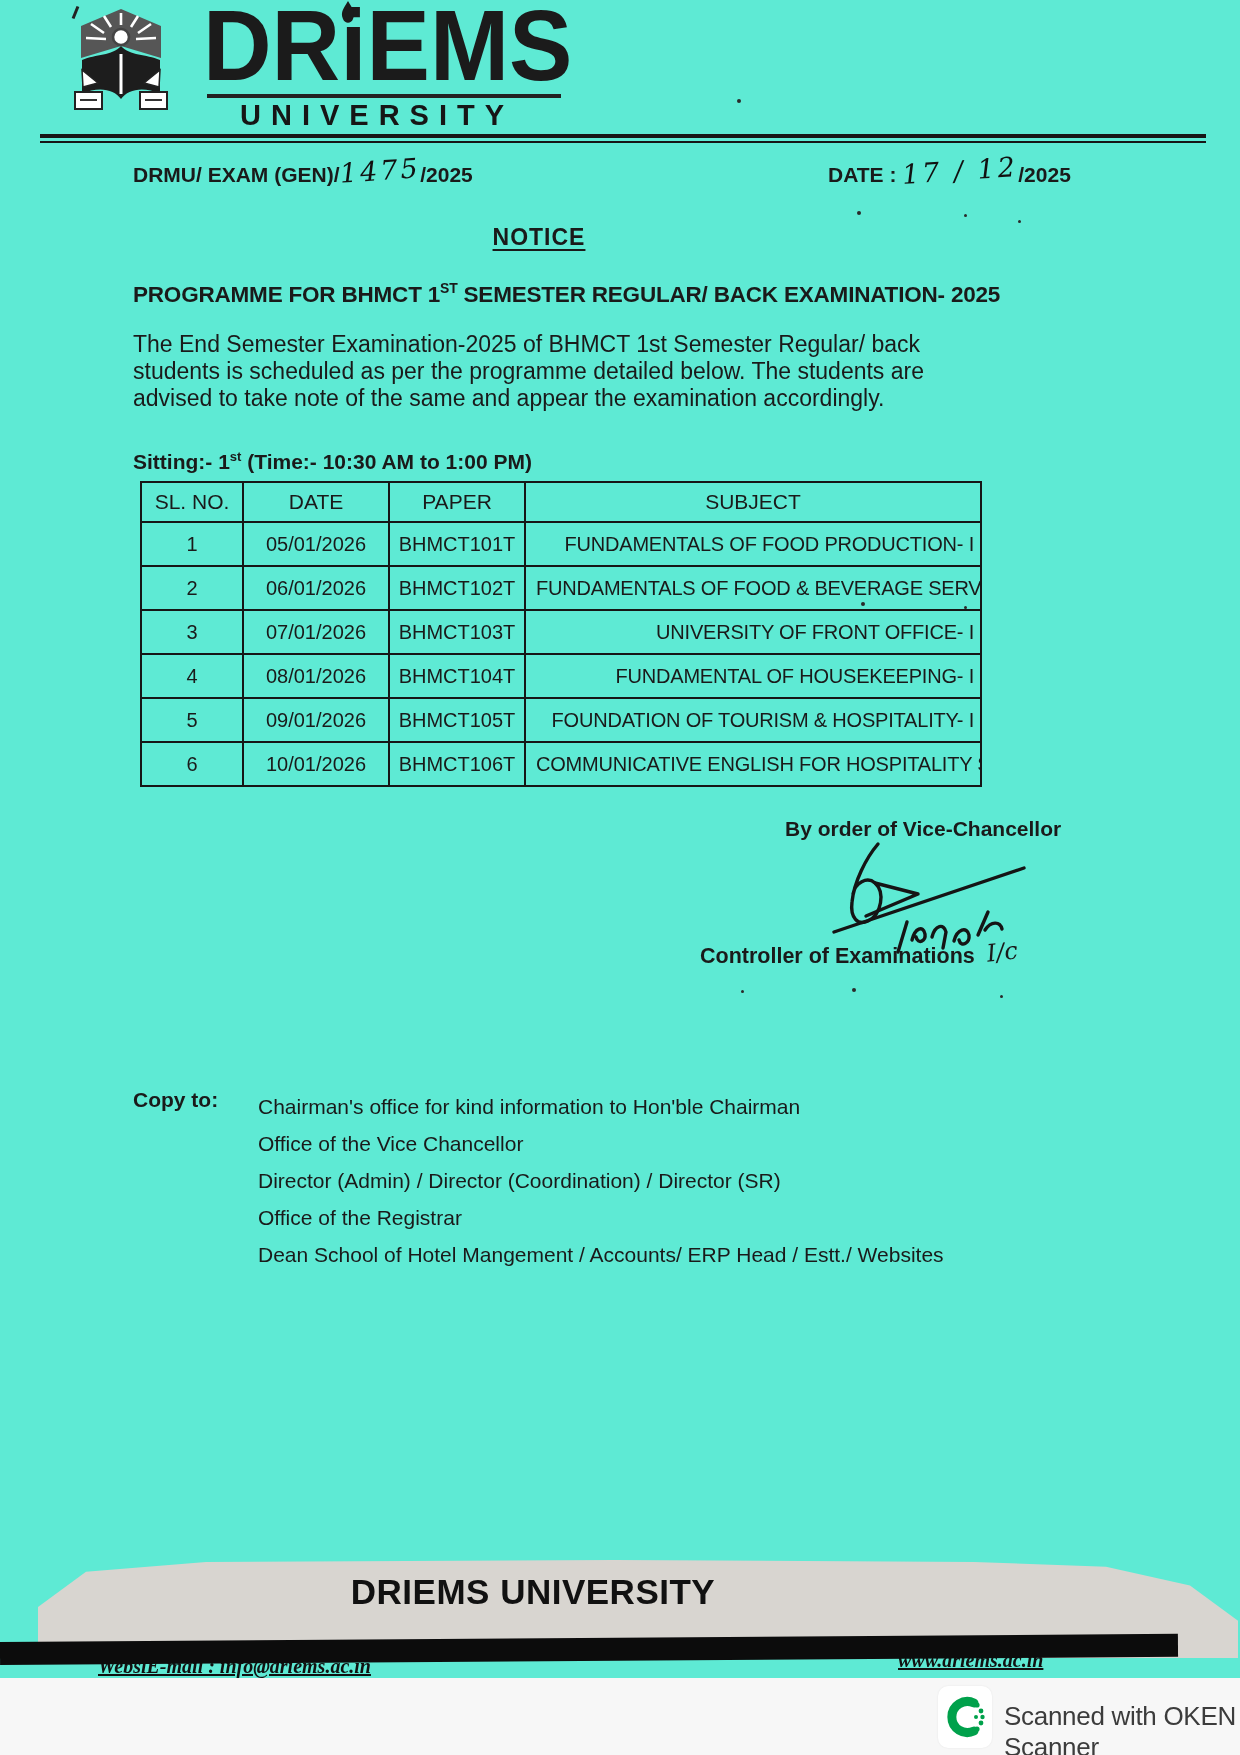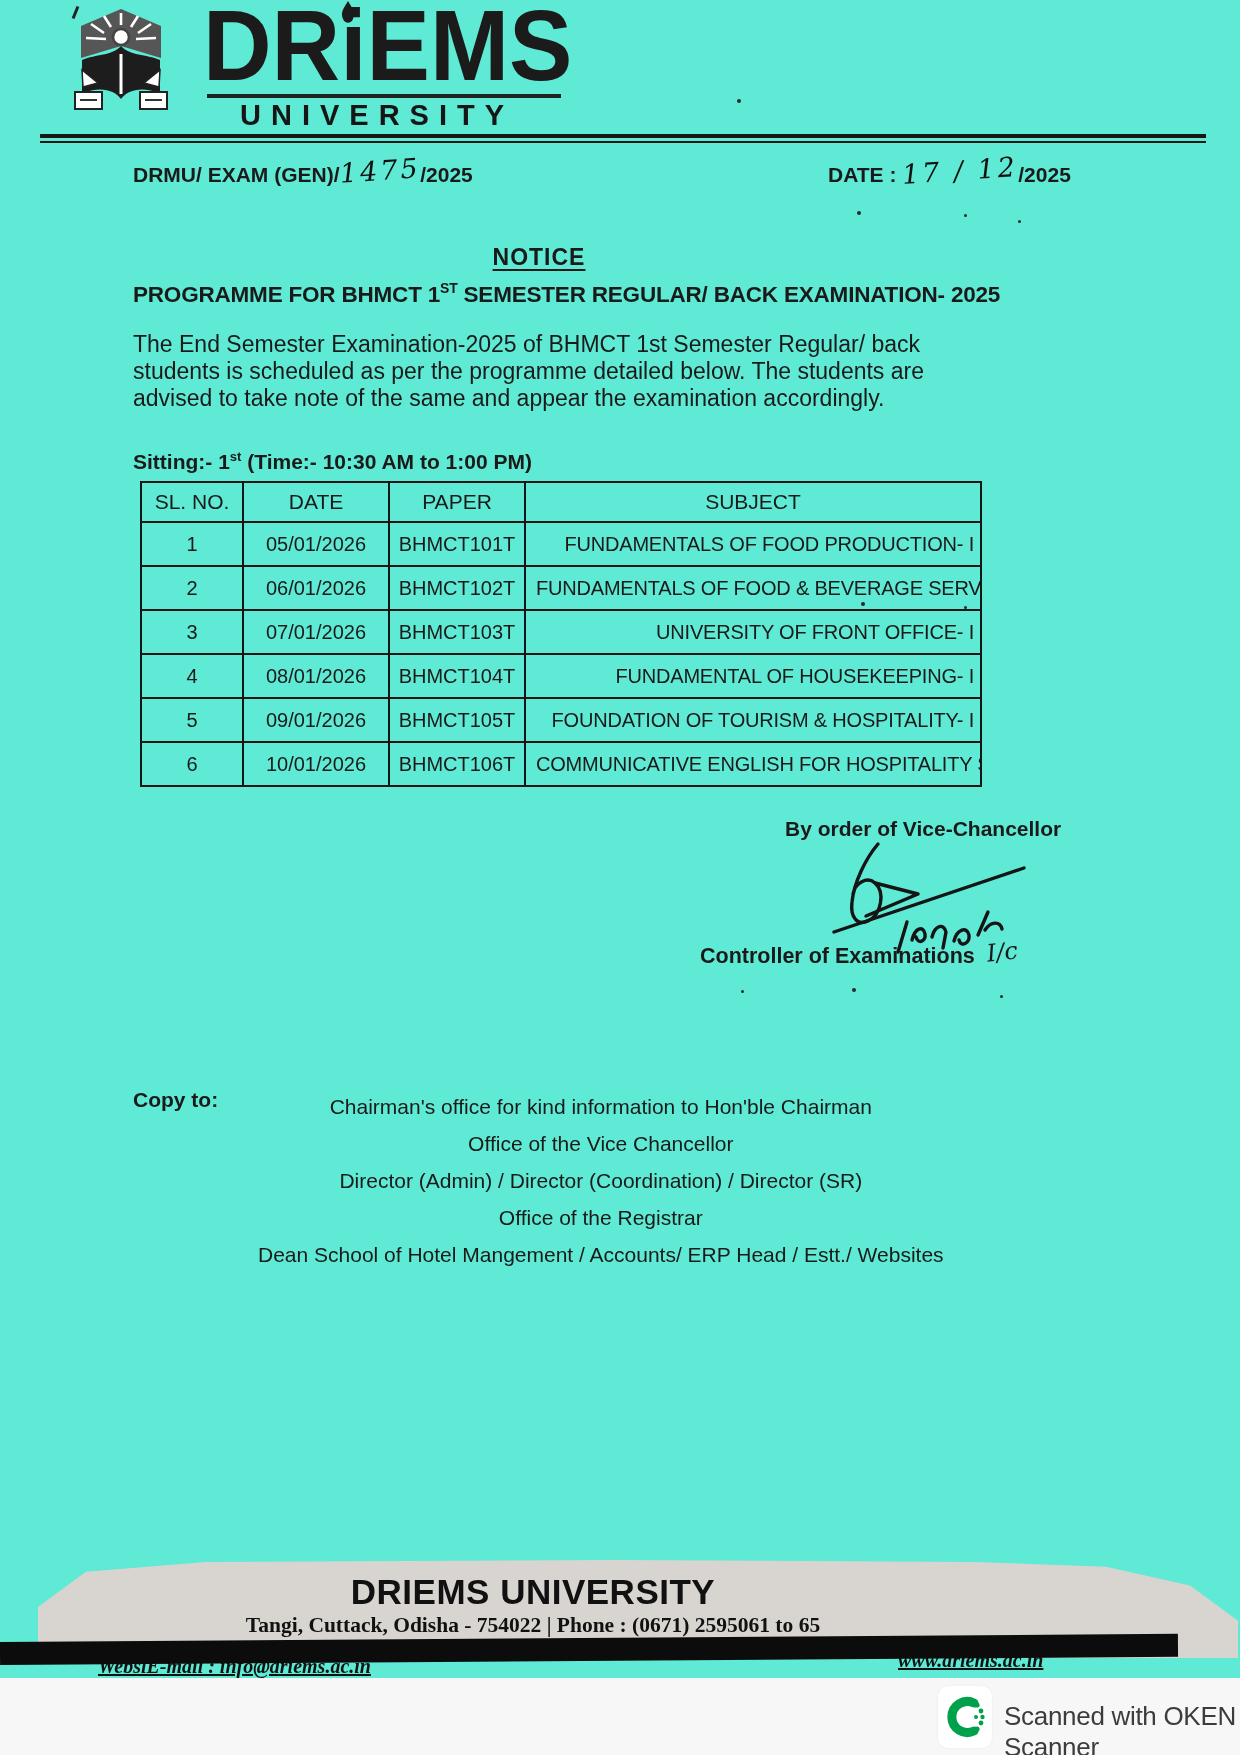--- a/index.html
+++ b/index.html
@@ -21,21 +21,21 @@
 
   
   .ref-line  { left:133px; top:157px; font-size:21px; font-weight:700; white-space:nowrap; }
   .date-line { left:828px; top:157px; font-size:21px; font-weight:700; white-space:nowrap; }
   .hw { font-family:"DejaVu Serif", serif; font-style:italic; font-weight:400;
         font-size:27px; letter-spacing:3px; display:inline-block;
         transform:rotate(-4deg) translateY(-2px); color:#111; }
 
   
   .center-band { left:133px; width:812px; text-align:center; }
-  .notice-heading { top:224px;margin-top:20px; }
+  .notice-heading { top:224px; }
   .notice-heading span { font-size:23px; font-weight:700; letter-spacing:1px;
         text-decoration:underline; text-decoration-thickness:2px; text-underline-offset:4px; }
   .notice-title { top:280px; font-size:22.5px; font-weight:700; letter-spacing:-0.2px; white-space:nowrap; text-align:center; }
   sup.sm { font-size:0.62em; }
   .body-par { left:133px; top:331px; width:822px; font-size:23px; line-height:27px; }
   .sitting { left:133px; top:449px; font-size:21px; font-weight:700; }
 
   
   .sched { left:140px; top:481px; border-collapse:collapse; table-layout:fixed; width:840px; }
   .sched th, .sched td { border:2px solid #161616; padding:0 6px; height:42px; overflow:hidden; white-space:nowrap; }
@@ -46,21 +46,21 @@
 
   
   .by-order   { left:785px; top:817px; font-size:21px; font-weight:700; white-space:nowrap; }
   .signature  { left:822px; top:840px; width:210px; height:115px; }
   .controller { left:700px; top:941px; font-size:21.5px; font-weight:700; white-space:nowrap; }
   .hw-ic { font-family:"DejaVu Serif", serif; font-style:italic; font-weight:400;
            font-size:24px; display:inline-block; transform:rotate(-7deg) translateY(-3px); margin-left:12px; }
 
   
   .copy-label { left:133px; top:1088px; font-size:21px; font-weight:700; }
-  .copy-list  { left:258px; top:1088px; font-size:21px; line-height:37px;text-align:center; }
+  .copy-list  { left:258px; top:1088px; font-size:21px; line-height:37px; }
   .copy-list div { white-space:nowrap; }
 
   
   .foot-band { left:38px; top:1560px; width:1200px; height:98px; background:#d8d5d0;
       clip-path:polygon(0 48%, 4% 12%, 14% 2%, 48% 0%, 78% 2%, 89% 7%, 96% 26%, 100% 62%, 100% 100%, 0 100%); }
   .foot-title { left:133px; top:1572px; width:800px; text-align:center;
       font-size:35px; font-weight:800; letter-spacing:0.5px; color:#111; }
   .foot-addr  { left:133px; top:1613px; width:800px; text-align:center;
       font-family:"Liberation Serif", serif; font-weight:700; font-size:21.5px; color:#111; }
   .foot-bar { left:0px; top:1642px; width:1178px; height:23px; background:#0c0c0c;
@@ -206,21 +206,20 @@
   <div class="abs copy-list">
     <div>Chairman's office for kind information to Hon'ble Chairman</div>
     <div>Office of the Vice Chancellor</div>
     <div>Director (Admin) / Director (Coordination) / Director (SR)</div>
     <div>Office of the Registrar</div>
     <div>Dean School of Hotel Mangement / Accounts/ ERP Head / Estt./ Websites</div>
   </div>
 
   <div class="abs foot-band"></div>
   <div class="abs foot-title">DRIEMS UNIVERSITY</div>
-  <div class="abs foot-addr">Tangi, Cuttack, Odisha - 754022  |  Phone : (0671) 2595061 to 65</div>
   <div class="abs foot-mail">WebsiE-mail : info@driems.ac.in</div>
   <div class="abs foot-web">www.driems.ac.in</div>
   <div class="abs foot-bar"></div>
 
   <div class="abs scan-strip"></div>
   <div class="abs oken-badge">
     <svg width="54" height="62" viewBox="0 0 54 62">
       <path d="M36 17 A15.5 15.5 0 1 0 36 45" fill="none" stroke="#00a14b" stroke-width="9" stroke-linecap="round"></path>
       <g fill="#00a14b">
         <circle cx="39" cy="19" r="2.6"></circle>

